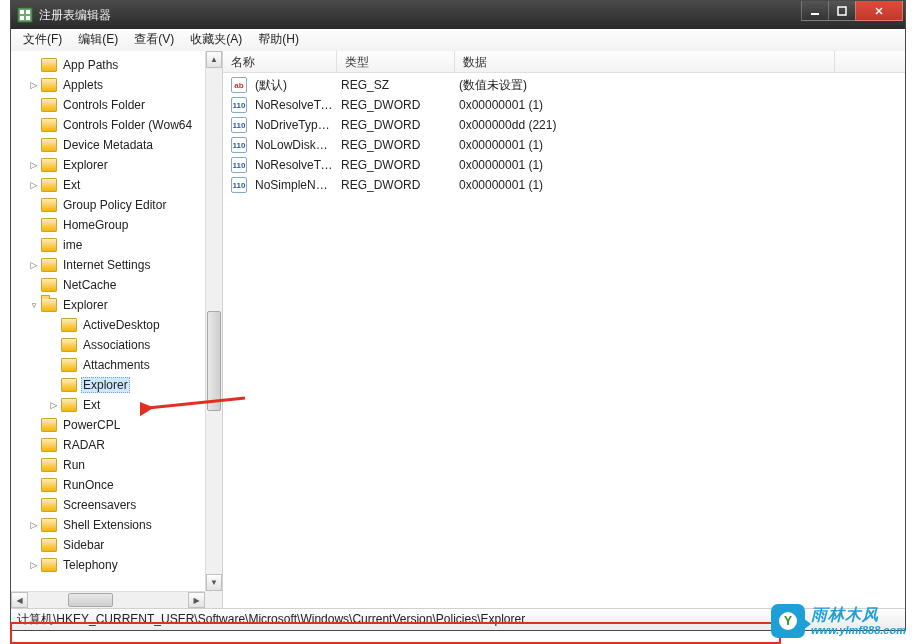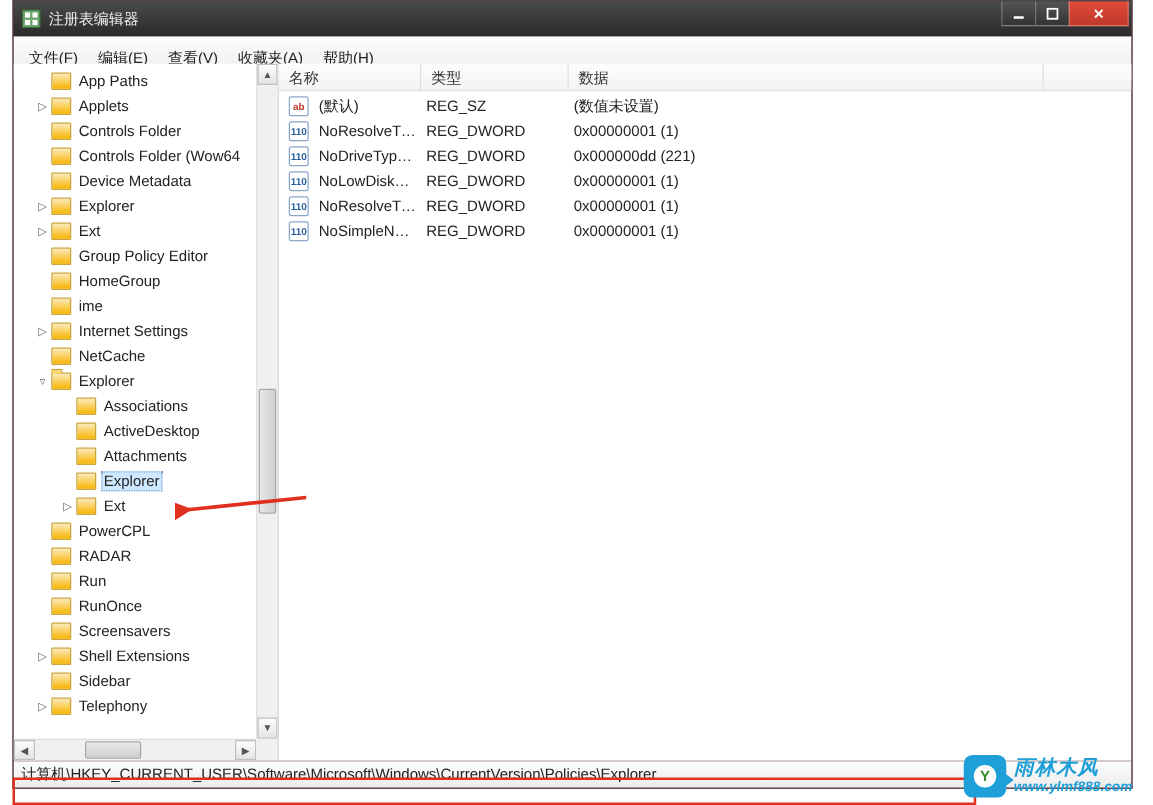--- a/index.html
+++ b/index.html
@@ -11,21 +11,21 @@
 
 .titlebar { height:28px; background:linear-gradient(to bottom,#4a4a4a 0%,#2a2a2a 100%); display:flex; align-items:center; color:#fff; position:relative; }
 .titlebar .appicon { width:16px; height:16px; margin:0 6px; display:inline-block; }
 .titlebar .title { flex:1; color:#eee; font-size:12px; }
 .winbtns { display:flex; height:20px; margin-right:2px; margin-top:-8px; }
 .winbtn { width:28px; height:20px; display:flex; align-items:center; justify-content:center; border:1px solid rgba(255,255,255,.25); border-top:none; margin-left:-1px; background:linear-gradient(to bottom,#555,#333); color:#fff; cursor:default; }
 .winbtn.close { width:48px; background:linear-gradient(to bottom,#e04b3a,#c0392b); }
 .winbtn svg { width:10px; height:10px; }
 
 
-.menubar { height:36px; background:linear-gradient(to bottom,#fdfdfd,#ececec); border-bottom:1px solid #d0d0d0; display:flex; align-items:center; padding-left:4px; }
+.menubar { height:36px; background:linear-gradient(to bottom,#fdfdfd,#ececec); border-bottom:1px solid #d0d0d0; display:flex; padding-left:4px; }
 .menuitem { padding:2px 8px; cursor:default; color:#222; }
 
 
 .main { position:absolute; top:50px; left:0; right:0; bottom:22px; display:flex; }
 .treepane { width:212px; border-right:1px solid #d0d0d0; overflow:hidden; position:relative; background:#fff; }
 .treecontent { position:absolute; inset:0 17px 17px 0; overflow:hidden; }
 .tree { padding:4px 0 4px 2px; }
 .node { display:flex; align-items:center; height:20px; white-space:nowrap; cursor:default; }
 .node .expander { width:14px; display:inline-flex; justify-content:center; color:#6a6a6a; font-size:9px; }
 .node .expander.hidden { visibility:hidden; }
@@ -183,26 +183,26 @@
               <span class="label">NetCache</span>
             </div>
             <div class="node indent-1">
               <span class="expander">▿</span>
               <span class="folder open"></span>
               <span class="label">Explorer</span>
             </div>
             <div class="node indent-2">
               <span class="expander hidden">▷</span>
               <span class="folder"></span>
+              <span class="label">ActiveDesktop</span>
+            </div>
+            <div class="node indent-2">
+              <span class="expander hidden">▷</span>
+              <span class="folder"></span>
               <span class="label">Associations</span>
-            </div>
-            <div class="node indent-2">
-              <span class="expander hidden">▷</span>
-              <span class="folder"></span>
-              <span class="label">ActiveDesktop</span>
             </div>
             <div class="node indent-2">
               <span class="expander hidden">▷</span>
               <span class="folder"></span>
               <span class="label">Attachments</span>
             </div>
             <div class="node indent-2 selected">
               <span class="expander hidden">▷</span>
               <span class="folder"></span>
               <span class="label">Explorer</span>

